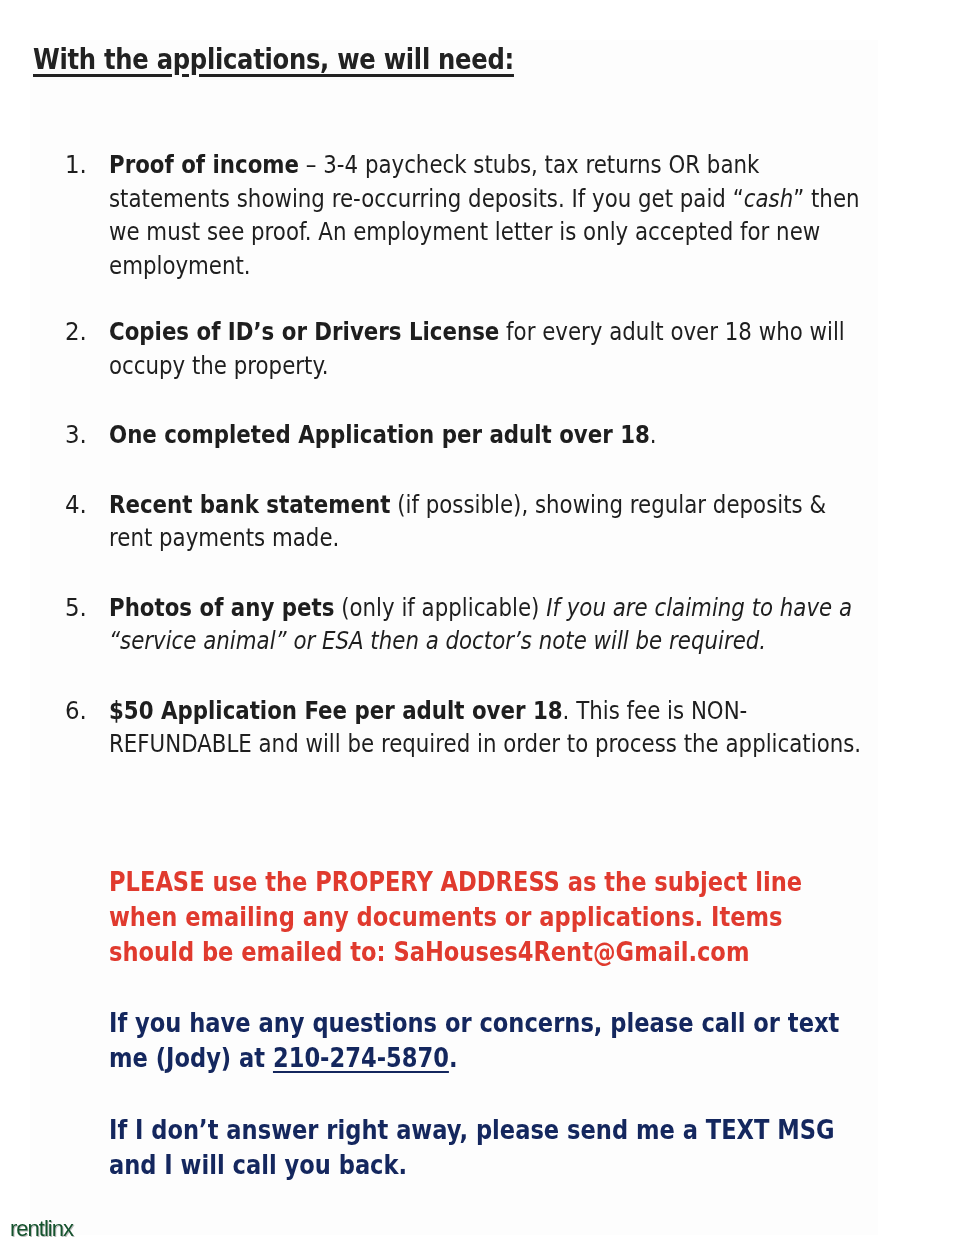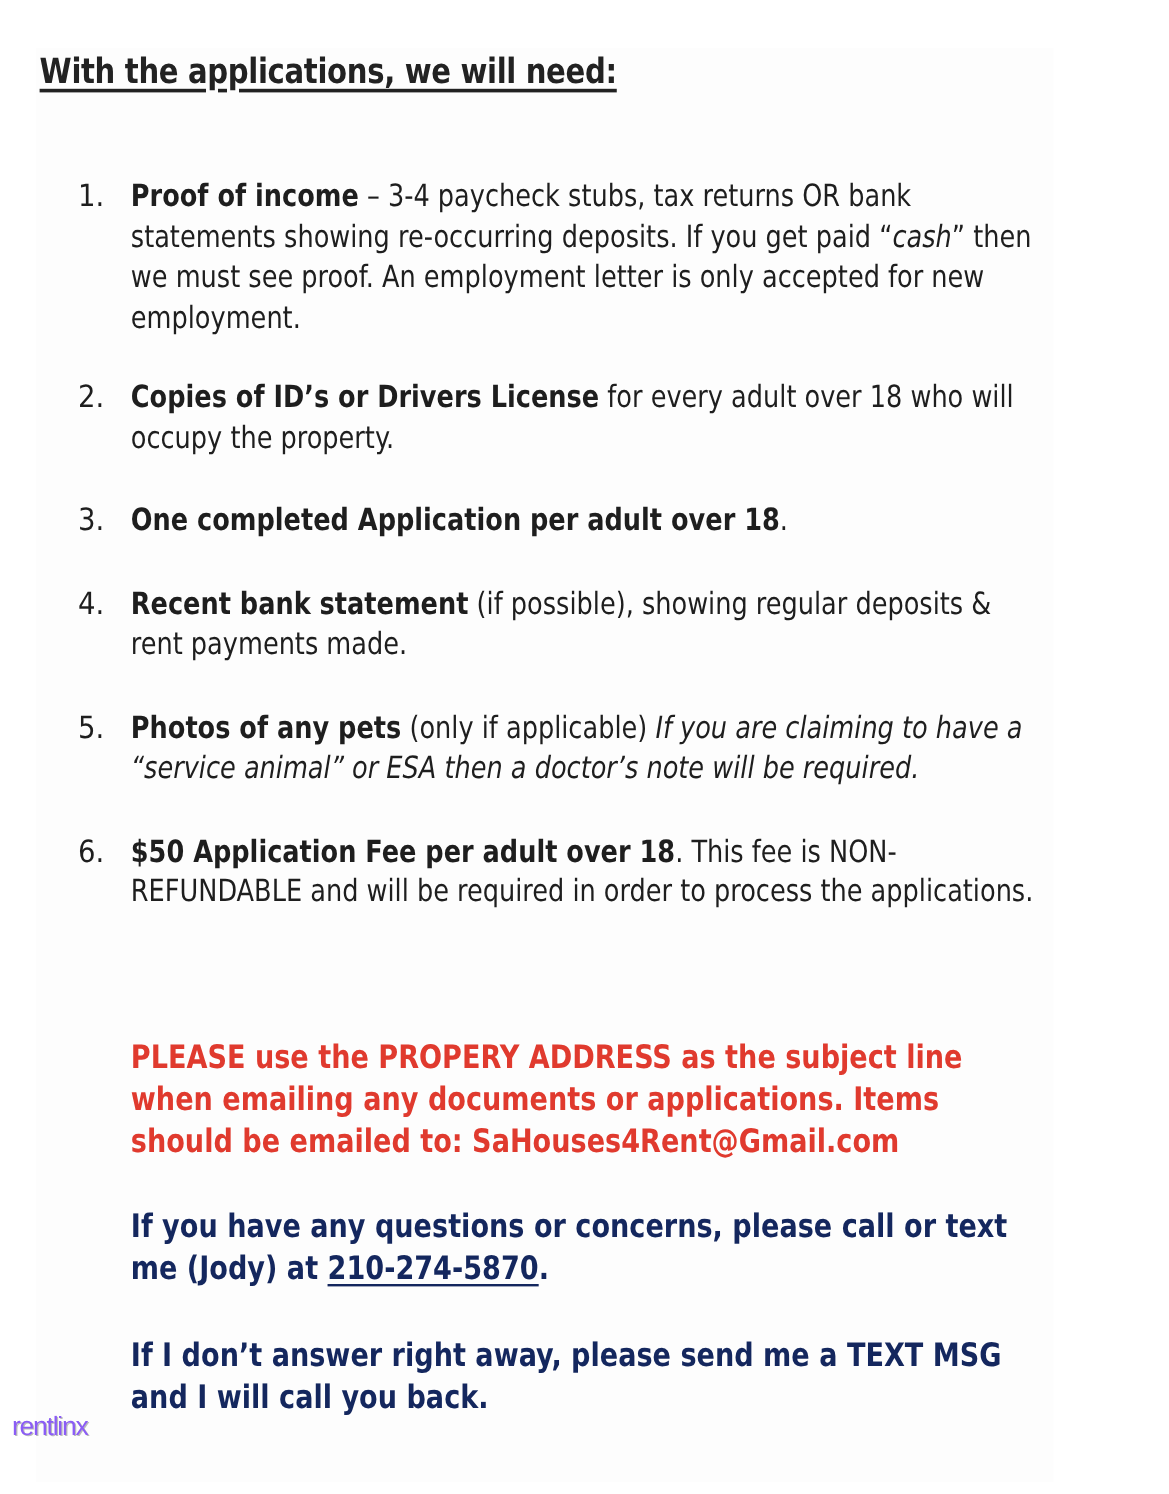--- a/index.html
+++ b/index.html
@@ -21,21 +21,21 @@
   .item .num { position: absolute; left: 5px; top: 0; }
   .item .txt { display: block; transform: scaleX(0.93); transform-origin: left; width: 815px; }
   .b { font-weight: bold; }
   .i { font-style: italic; }
   .note { position: absolute; left: 109px; width: 800px; font-size: 27px; line-height: 35px; font-weight: bold;
           transform: scaleX(0.93); transform-origin: left; }
   .red { color: #e03a2e; top: 864px; }
   .navy1 { color: #14275e; top: 1005px; }
   .navy2 { color: #14275e; top: 1112px; }
   .phone { color: #14275e; text-decoration: underline; text-decoration-thickness: 2px; text-underline-offset: 4px; }
-  .watermark { position: absolute; left: 10px; top: 1176px; font-size: 22px; color: #8b5cf6;
+  .watermark { position: absolute; left: 10px; top: 1216px; font-size: 22px; color: #14532d;
                text-shadow: 1px 1px 0 #bbb; font-family: "Liberation Sans", sans-serif; letter-spacing: -1px; }
 </style>
 </head>
 <body>
 
 <div class="page-bg"></div>
 
 <div class="heading">With the applications, we will need:</div>
 
 <ol class="list">

